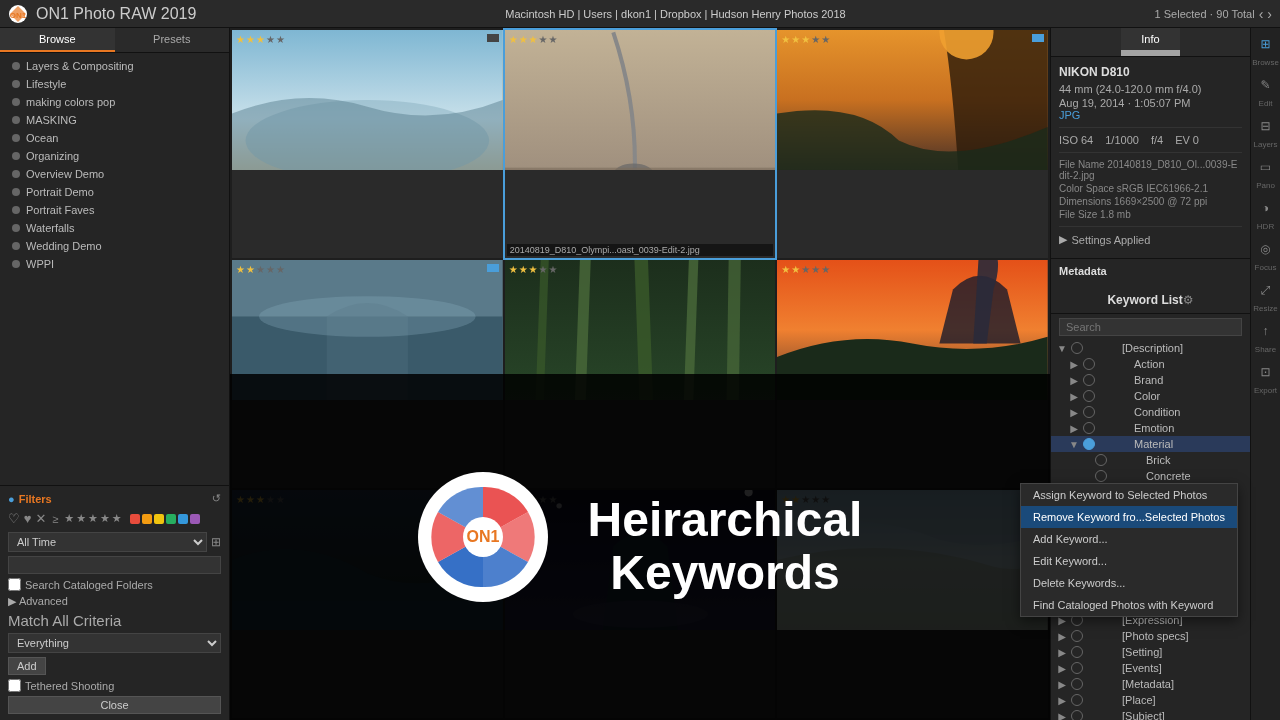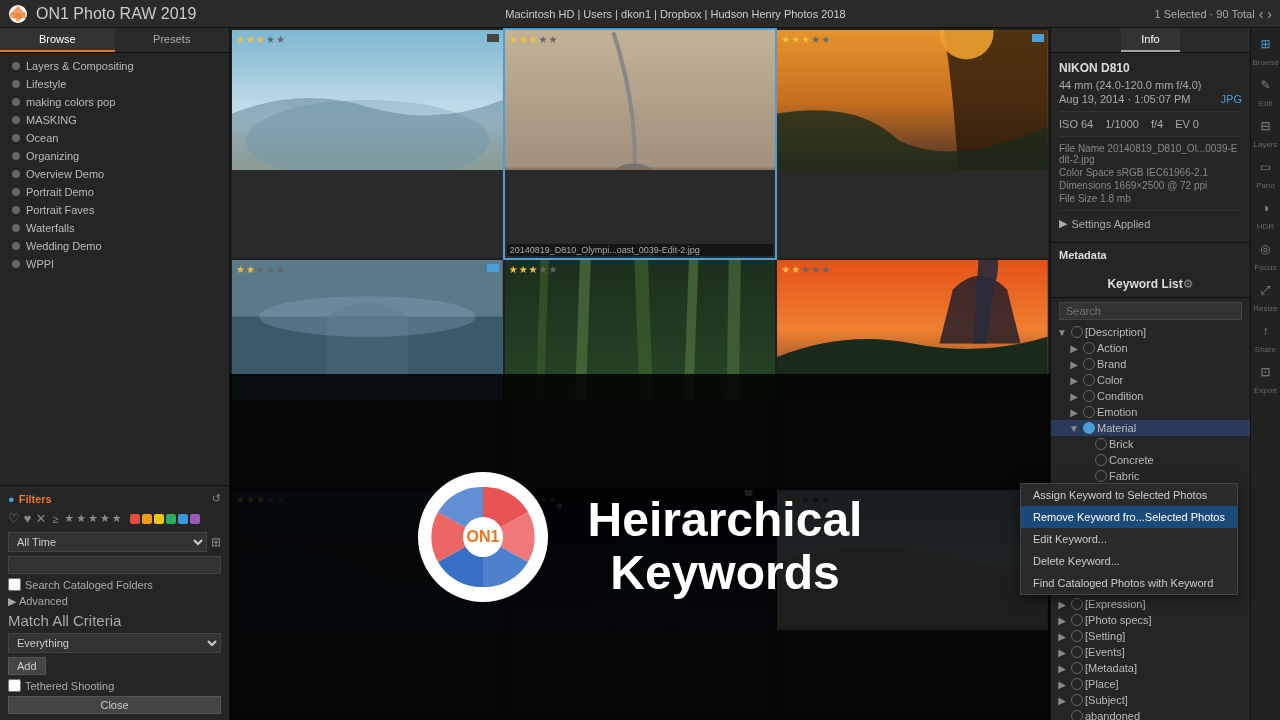--- a/index.html
+++ b/index.html
@@ -69,21 +69,21 @@
     
     .logo-overlay { position: absolute; bottom: 0; left: 0; right: 0; top: 50%; background: rgba(0,0,0,0.85); display: flex; flex-direction: column; align-items: center; justify-content: center; padding: 20px; }
     .on1-logo-circle { width: 130px; height: 130px; border-radius: 50%; background: white; display: flex; align-items: center; justify-content: center; margin-bottom: 20px; position: relative; overflow: hidden; }
     .logo-text-overlay { text-align: center; }
     .logo-title { font-size: 48px; font-weight: bold; color: white; line-height: 1.1; }
 
     
     .right-sidebar { width: 200px; background: #252525; border-left: 1px solid #111; display: flex; flex-direction: column; overflow: hidden; }
     .right-panel-tabs { display: flex; justify-content: center; background: #2a2a2a; border-bottom: 1px solid #111; }
     .right-panel-tab { padding: 5px 20px; font-size: 11px; cursor: pointer; color: #aaa; }
-    .right-panel-tab.active { background: #333; color: #fff; border-bottom: 2px solid #a3a3a3; }
+    .right-panel-tab.active { background: #333; color: #fff; border-bottom: 6px solid #a3a3a3; }
 
     
     .info-panel { padding: 8px; font-size: 11px; color: #bbb; }
     .info-camera { font-size: 12px; color: #ddd; font-weight: bold; margin-bottom: 4px; }
     .info-row { margin-bottom: 2px; color: #aaa; }
     .info-divider { height: 1px; background: #333; margin: 6px 0; }
     .info-filename { font-size: 10px; color: #888; word-break: break-all; margin-bottom: 2px; }
     .settings-row { display: flex; align-items: center; gap: 4px; cursor: pointer; color: #aaa; font-size: 11px; margin-bottom: 4px; }
 
     
@@ -92,21 +92,21 @@
     .keyword-title { font-size: 12px; color: #ddd; font-weight: bold; }
     .keyword-gear { cursor: pointer; color: #888; }
     .keyword-search { padding: 4px 8px; }
     .keyword-search input { background: #333; border: 1px solid #444; color: #ccc; font-size: 11px; padding: 2px 6px; width: 100%; outline: none; }
     .keyword-tree { overflow-y: auto; }
     .kw-item { display: flex; align-items: center; padding: 2px 4px; cursor: pointer; font-size: 11px; color: #bbb; gap: 2px; }
     .kw-expand { width: 14px; text-align: center; color: #888; font-size: 10px; cursor: pointer; }
     .kw-circle { width: 12px; height: 12px; border-radius: 50%; border: 1px solid #666; flex-shrink: 0; display: flex; align-items: center; justify-content: center; }
     .kw-circle.filled { background: #4a9eda; border-color: #4a9eda; }
     .kw-circle.semi { background: #888; border-color: #888; }
-    .kw-label { flex: 1; }
+    .kw-label { flex: 1; margin-left: 37px; }
     .kw-indent-1 { padding-left: 16px; }
     .kw-indent-2 { padding-left: 28px; }
 
     
     .context-menu { position: absolute; background: #2a2a2a; border: 1px solid #444; box-shadow: 0 4px 12px rgba(0,0,0,0.5); z-index: 100; min-width: 200px; font-size: 11px; }
     .context-menu-item { padding: 5px 12px; cursor: pointer; color: #ccc; }
     .context-menu-item.highlighted { background: #1a4a7a; color: #fff; }
 
     
     .right-icons { width: 30px; background: #222; display: flex; flex-direction: column; align-items: center; padding-top: 4px; gap: 2px; border-left: 1px solid #111; }
@@ -510,21 +510,21 @@
 
   <div class="right-sidebar">
 
     <div class="right-panel-tabs">
       <div class="right-panel-tab active">Info</div>
     </div>
 
     <div class="info-panel">
       <div class="info-camera">NIKON D810</div>
       <div class="info-row">44 mm (24.0-120.0 mm f/4.0)</div>
-      <div class="info-row" style="display:flex;justify-content:space-between;">
+      <div class="info-row" style="display:flex;justify-content:space-between;flex-direction:column;">
         <span>Aug 19, 2014 · 1:05:07 PM</span>
         <span style="color:#4a9eda;">JPG</span>
       </div>
       <div class="info-divider"></div>
       <div class="info-row" style="display:flex;gap:12px;">
         <span>ISO 64</span>
         <span>1/1000</span>
         <span>f/4</span>
         <span>EV 0</span>
       </div>
@@ -634,22 +634,23 @@
 
         <div class="kw-item kw-indent-2" style="position:relative;">
           <span class="kw-expand"></span>
           <div class="kw-circle semi"></div>
           <span class="kw-label">Cement</span>
         </div>
 
         <div class="context-menu" style="left:1020px;top:483px;position:fixed;z-index:200;">
           <div class="context-menu-item">Assign Keyword to Selected Photos</div>
           <div class="context-menu-item highlighted">Remove Keyword fro...Selected Photos</div>
+          <div class="context-menu-item">Add Keyword...</div>
           <div class="context-menu-item">Edit Keyword...</div>
-          <div class="context-menu-item">Delete Keyword...</div>
+          <div class="context-menu-item">Delete Keywords...</div>
           <div class="context-menu-item">Find Cataloged Photos with Keyword</div>
         </div>
 
         <div class="kw-item">
           <span class="kw-expand">▶</span>
           <div class="kw-circle filled"></div>
           <span class="kw-label">season</span>
         </div>
 
         <div class="kw-item">

